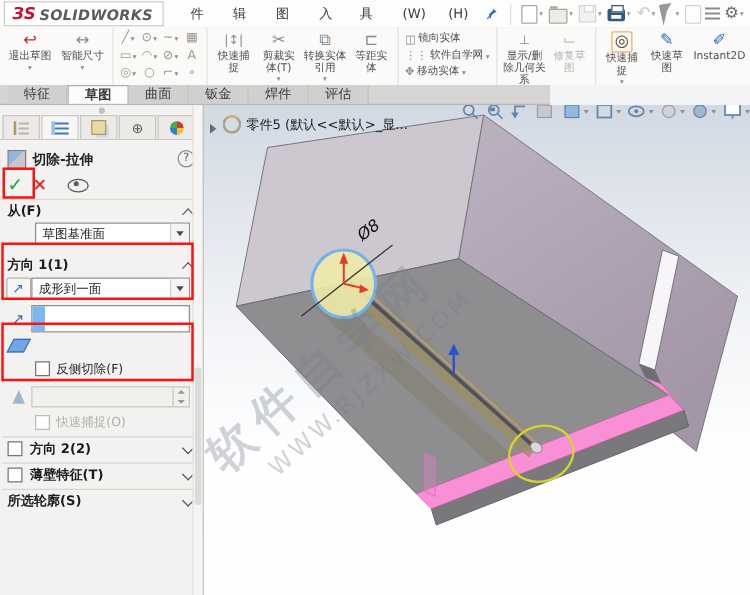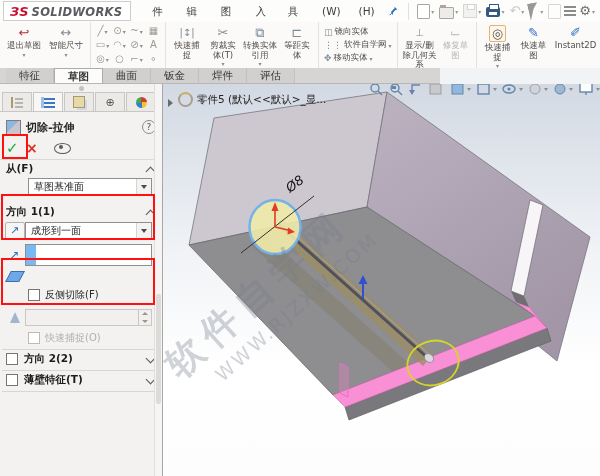--- a/index.html
+++ b/index.html
@@ -395,20 +395,24 @@
     <span class="sec-label">方向 2(2)</span>
     <span class="chev down"></span>
   </div>
   <div class="divider"></div>
   <div class="sec-label-row">
     <span class="cb" style="margin-right:6px;"></span>
     <span class="sec-label">薄壁特征(T)</span>
     <span class="chev down"></span>
   </div>
   <div class="divider"></div>
+  <div class="sec-label-row">
+    <span class="sec-label">所选轮廓(S)</span>
+    <span class="chev down"></span>
+  </div>
 
   <div class="pm-scroll">
       <span class="thumb"></span>
     </div>
 
   <div class="annot" style="left:2px;top:50px;width:22px;height:21px;"></div>
   <div class="annot" style="left:1px;top:110px;width:150px;height:42px;"></div>
   <div class="annot" style="left:1px;top:174px;width:150px;height:43px;"></div>
 </div>
 

